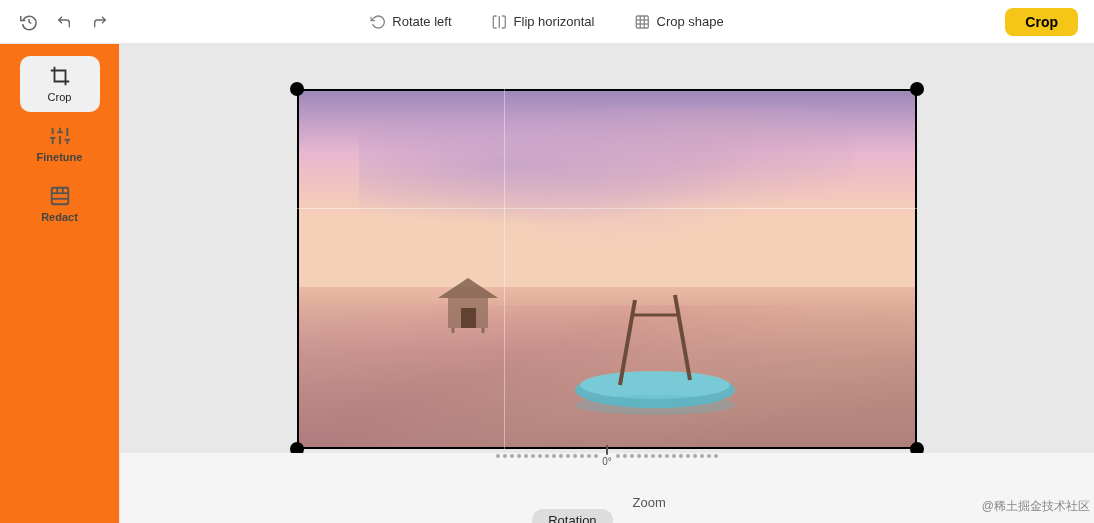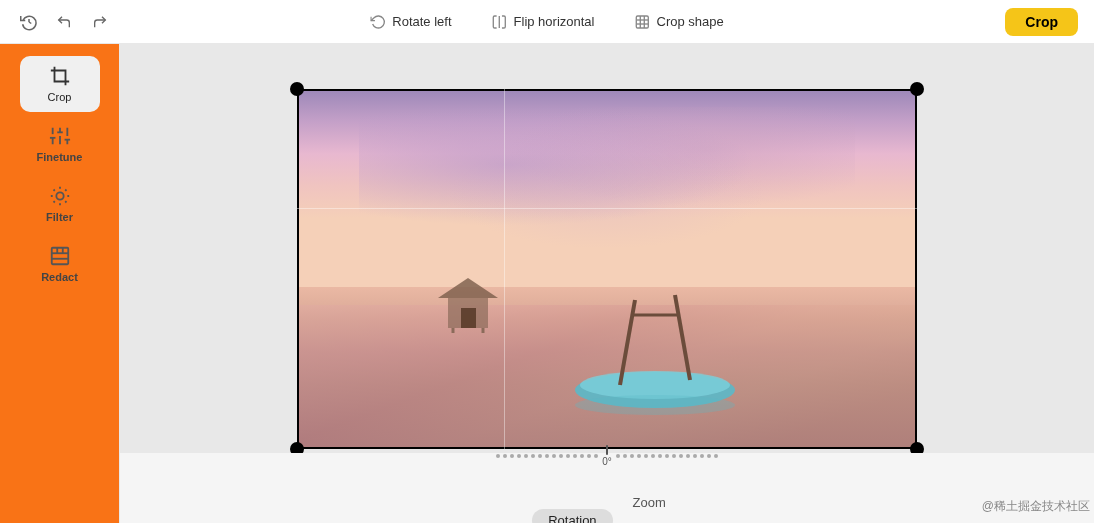--- a/index.html
+++ b/index.html
@@ -437,29 +437,20 @@
         <line x1="20" y1="21" x2="20" y2="16"></line>
         <line x1="20" y1="12" x2="20" y2="3"></line>
         <line x1="1" y1="14" x2="7" y2="14"></line>
         <line x1="9" y1="8" x2="15" y2="8"></line>
         <line x1="17" y1="16" x2="23" y2="16"></line>
       </svg>
     </div>
     <span class="sidebar-label">Finetune</span>
   </div>
 
-  <div class="sidebar-item">
-    <div class="sidebar-icon">
-      <svg width="22" height="22" viewBox="0 0 24 24" fill="none" stroke="#555" stroke-width="2">
-        <circle cx="12" cy="12" r="4"></circle>
-        <path d="M12 2v2M12 20v2M4.93 4.93l1.41 1.41M17.66 17.66l1.41 1.41M2 12h2M20 12h2M6.34 17.66l-1.41 1.41M19.07 4.93l-1.41 1.41"></path>
-      </svg>
-    </div>
-    <span class="sidebar-label">Filter</span>
-  </div>
 
 
 
   <div class="sidebar-item">
     <div class="sidebar-icon">
       <svg width="22" height="22" viewBox="0 0 24 24" fill="none" stroke="#555" stroke-width="2">
         <rect x="3" y="3" width="18" height="18" rx="1"></rect>
         <line x1="3" y1="9" x2="21" y2="9"></line>
         <line x1="3" y1="15" x2="21" y2="15"></line>
         <line x1="9" y1="3" x2="9" y2="9"></line>

